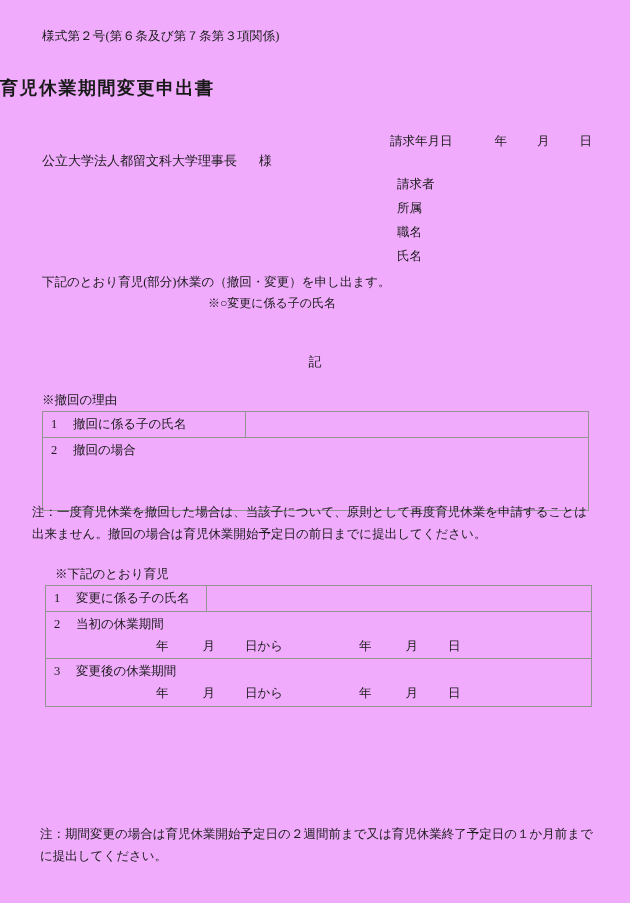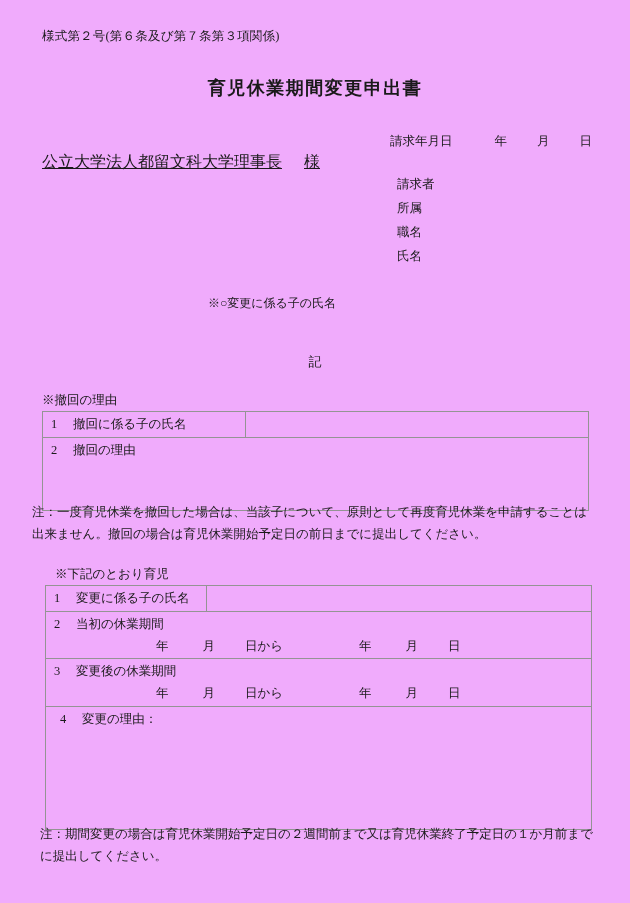--- a/index.html
+++ b/index.html
@@ -28,21 +28,20 @@
     font-size: 12.5px;
     letter-spacing: 0.2px;
     white-space: nowrap;
   }
 
   .doc-title {
     position: absolute;
     left: 0;
     top: 76px;
     width: 630px;
-    text-align: center;
     font-size: 18px;
     font-weight: bold;
     letter-spacing: 1.5px;
   }
 
   
   .date-line {
     position: absolute;
     left: 390px;
     top: 133px;
@@ -52,23 +51,22 @@
   }
   .date-line .lbl { margin-right: 42px; }
   .date-line .unit { margin-right: 30px; }
   .date-line .unit:last-child { margin-right: 0; }
 
   
   .addressee {
     position: absolute;
     left: 42px;
     top: 152px;
-    font-size: 16px;
-    white-space: nowrap;
-    text-decoration: underline;
+    font-size: 13px;
+    white-space: nowrap;
   }
   .addressee .sama { margin-left: 22px; }
 
   
   .requester {
     position: absolute;
     left: 397px;
     top: 176px;
     font-size: 12.5px;
   }
@@ -176,20 +174,21 @@
     <span>公立大学法人都留文科大学理事長</span><span class="sama">様</span>
   </div>
 
   <div class="requester">
     <div>請求者</div>
     <div>所属</div>
     <div>職名</div>
     <div>氏名</div>
   </div>
 
+  <div class="statement">下記のとおり育児(部分)休業の（撤回・変更）を申し出ます。</div>
   <div class="statement-note">※○変更に係る子の氏名</div>
 
   <div class="ki">記</div>
 
   <div class="section-heading sec1">※撤回の理由</div>
 
   <table class="form-table t1">
     <colgroup>
         <col style="width:203px">
         <col style="width:343px">
@@ -201,21 +200,21 @@
             <span class="num">1</span><span>撤回に係る子の氏名</span>
           </div>
         </td>
         <td>
           <div class="cell-pad blank"></div>
         </td>
       </tr>
       <tr>
         <td colspan="2" style="height:72px">
           <div class="cell-pad">
-            <span class="num">2</span><span>撤回の理由</span>
+            <span class="num">2</span><span>撤回の場合</span>
           </div>
           <div class="blank"></div>
         </td>
       </tr>
     </tbody>
   </table>
 
   <div class="note n1">注：一度育児休業を撤回した場合は、当該子について、原則として再度育児休業を申請することは出来ません。撤回の場合は育児休業開始予定日の前日までに提出してください。</div>
 
   <div class="section-heading sec2">※下記のとおり育児</div>
@@ -245,26 +244,18 @@
         </td>
       </tr>
       <tr>
         <td colspan="2">
           <div class="cell-pad">
             <span class="num">3</span><span>変更後の休業期間</span>
           </div>
           <div class="dates-row"><span class="g1">年</span><span class="g2">月</span><span class="g3">日から</span><span class="g4">年</span><span class="g5">月</span><span>日</span></div>
         </td>
       </tr>
-      <tr>
-        <td colspan="2" style="height:122px">
-          <div class="cell-pad" style="padding-left:14px">
-            <span class="num">4</span><span>変更の理由：</span>
-          </div>
-          <div class="blank"></div>
-        </td>
-      </tr>
     </tbody>
   </table>
 
   <div class="note n2">注：期間変更の場合は育児休業開始予定日の２週間前まで又は育児休業終了予定日の１か月前までに提出してください。</div>
 
 </div>
 
 </body></html>

